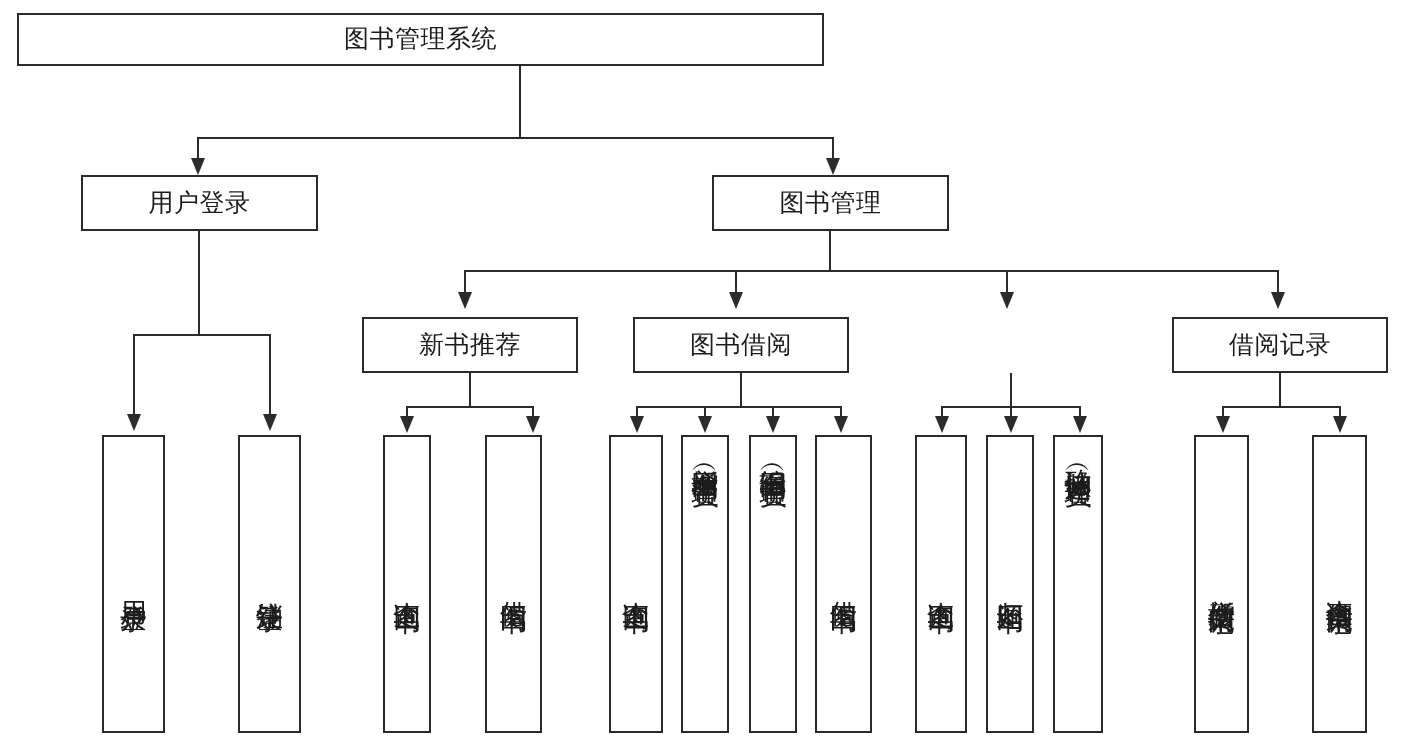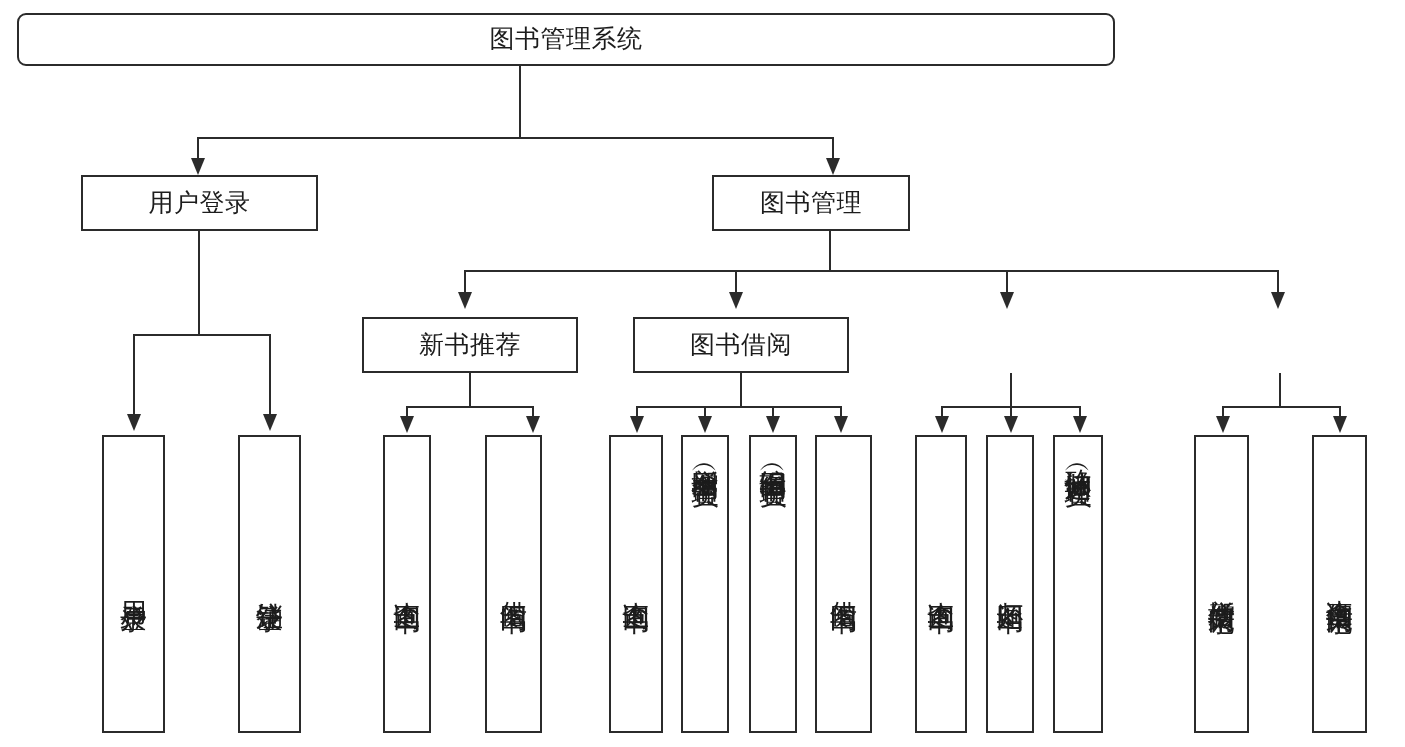--- a/index.html
+++ b/index.html
@@ -81,36 +81,36 @@
     color: #b9b9b9;
     white-space: nowrap;
     letter-spacing: 0.5px;
   }
 </style>
 </head>
 <body>
 
 <div id="canvas">
 
-  <div class="node h-node" style="left:17px; top:13px; width:1098px; height:53px;border-radius:9px;">
+  <div class="node h-node" style="left:17px; top:13px; width:807px; height:53px;">
     <span class="node-label">图书管理系统</span>
   </div>
 
   <div class="vline" style="left:519px; top:66px; height:72px;"></div>
   <div class="hline" style="left:197px; top:137px; width:636px;"></div>
   <div class="vline" style="left:197px; top:137px; height:24px;"></div>
   <div class="arrow" style="left:191px; top:158px;"></div>
   <div class="vline" style="left:832px; top:137px; height:24px;"></div>
   <div class="arrow" style="left:826px; top:158px;"></div>
 
   <div class="node h-node" style="left:81px; top:175px; width:237px; height:56px;">
     <span class="node-label">用户登录</span>
   </div>
 
-  <div class="node h-node" style="left:712px; top:175px; width:198px; height:56px;">
+  <div class="node h-node" style="left:712px; top:175px; width:237px; height:56px;">
     <span class="node-label">图书管理</span>
   </div>
 
   <div class="vline" style="left:198px; top:231px; height:104px;"></div>
   <div class="hline" style="left:133px; top:334px; width:138px;"></div>
   <div class="vline" style="left:133px; top:334px; height:82px;"></div>
   <div class="arrow" style="left:127px; top:414px;"></div>
   <div class="vline" style="left:269px; top:334px; height:82px;"></div>
   <div class="arrow" style="left:263px; top:414px;"></div>
 
@@ -131,20 +131,23 @@
 
   <div class="node h-node" style="left:633px; top:317px; width:216px; height:56px;">
     <span class="node-label">图书借阅</span>
   </div>
 
   <div class="node h-node" style="left:362px; top:317px; width:216px; height:56px;">
     <span class="node-label">新书推荐</span>
   </div>
 
 
+  <div class="node h-node" style="left:1172px; top:317px; width:216px; height:56px;">
+    <span class="node-label">借阅记录</span>
+  </div>
 
   <div class="vline" style="left:469px; top:373px; height:35px;"></div>
   <div class="hline" style="left:406px; top:406px; width:128px;"></div>
   <div class="vline" style="left:406px; top:406px; height:12px;"></div>
   <div class="arrow" style="left:400px; top:416px;"></div>
   <div class="vline" style="left:532px; top:406px; height:12px;"></div>
   <div class="arrow" style="left:526px; top:416px;"></div>
 
   <div class="vline" style="left:740px; top:373px; height:35px;"></div>
   <div class="hline" style="left:636px; top:406px; width:204px;"></div>

